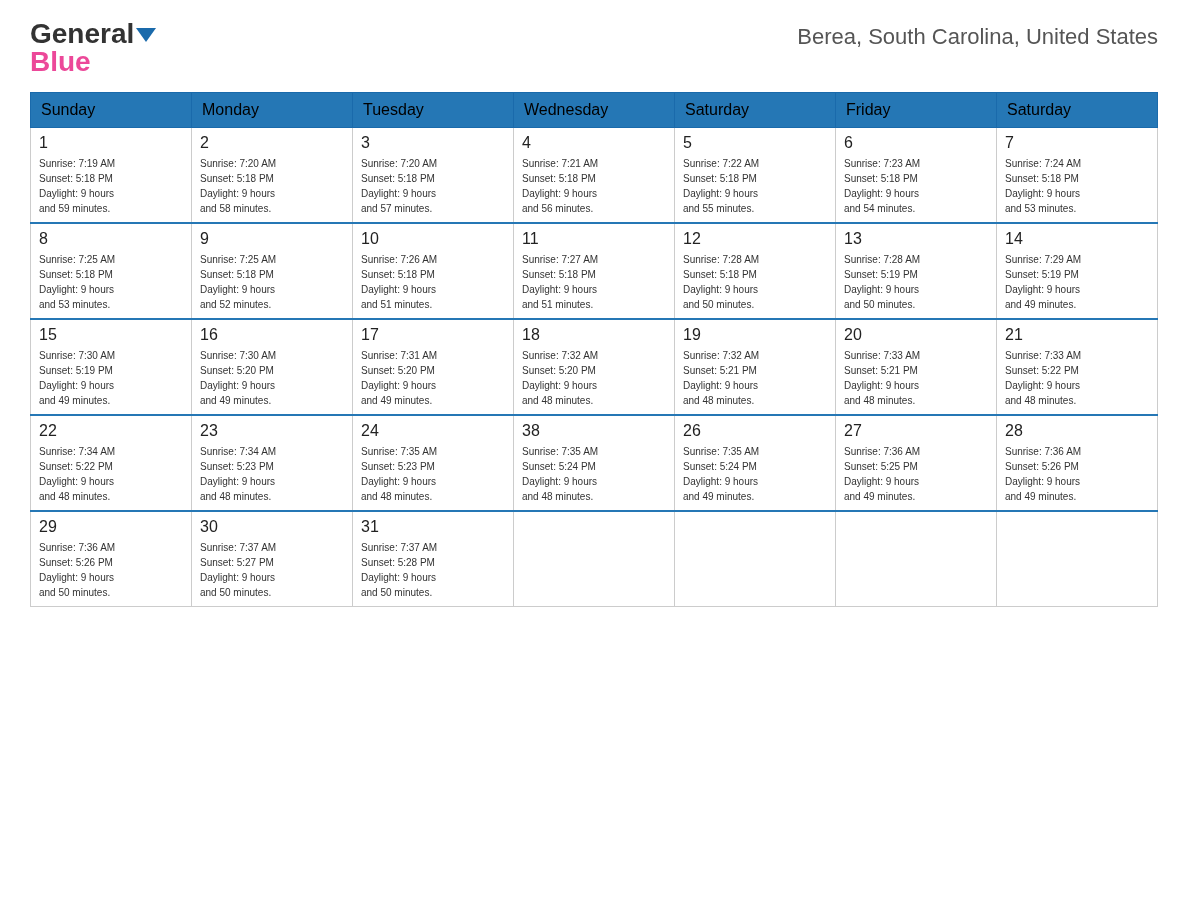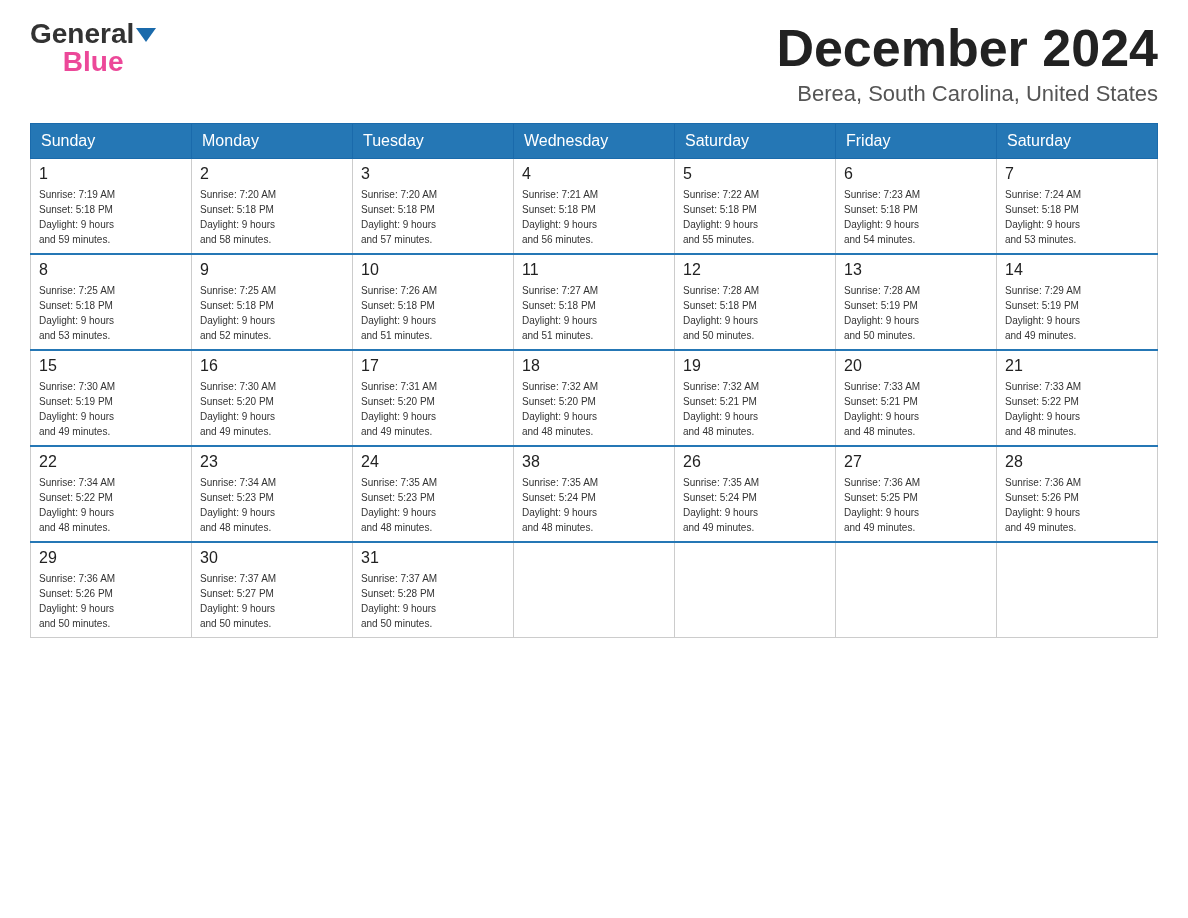--- a/index.html
+++ b/index.html
@@ -12,21 +12,21 @@
     }
     .header {
       display: flex;
       justify-content: space-between;
       align-items: flex-start;
       margin-bottom: 16px;
     }
     .logo {
       display: flex;
       flex-direction: column;
-      align-items: center;
+      align-items: flex-start;
     }
     .logo-general {
       font-size: 28px;
       font-weight: bold;
       color: #333;
       line-height: 1;
     }
     .logo-blue {
       font-size: 28px;
       font-weight: bold;
@@ -60,21 +60,21 @@
       color: #555;
       margin-top: 4px;
     }
     .calendar {
       width: 100%;
       border-collapse: collapse;
       border: 1px solid #ccc;
     }
     .calendar th {
       background-color: #2577b5;
-      color: #ffffff;
+      color: #000000;
       font-size: 16px;
       font-weight: normal;
       padding: 8px 10px;
       text-align: left;
       border: 1px solid #1a6aab;
     }
     .calendar td {
       vertical-align: top;
       padding: 6px 8px;
       border: 1px solid #ccc;
@@ -108,21 +108,20 @@
 <div class="header">
   <div class="logo">
     <div>
       <span class="logo-general">General</span><span class="logo-arrow"></span>
     </div>
     <div>
       <span class="logo-blue">Blue</span>
     </div>
   </div>
   <div class="title-section">
-    <div class="month-title">December 2024</div>
     <div class="location">Berea, South Carolina, United States</div>
   </div>
 </div>
 
 <table class="calendar">
   <thead>
     <tr>
     <th>Sunday</th>
         <th>Monday</th>
         <th>Tuesday</th>

